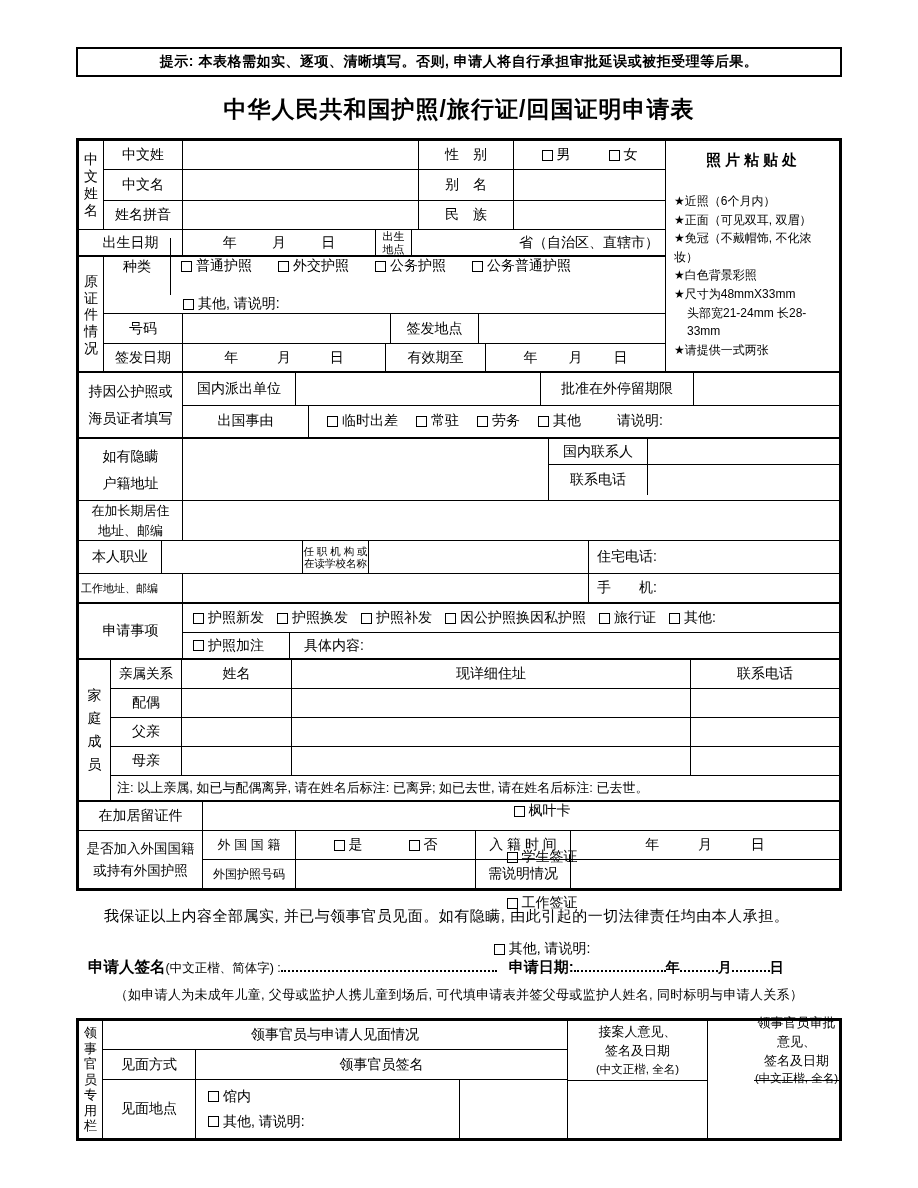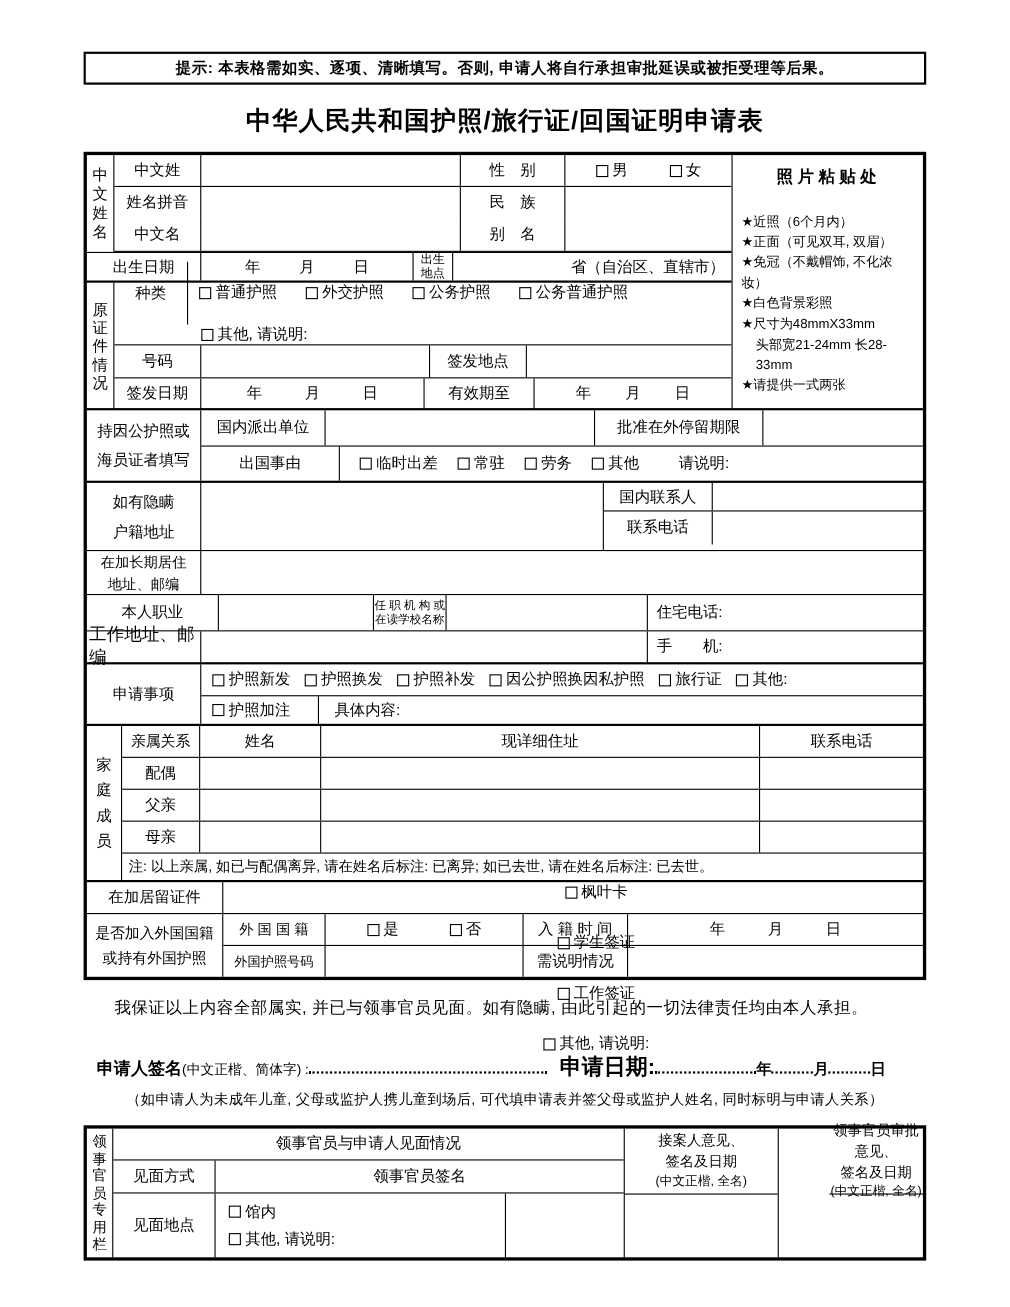--- a/index.html
+++ b/index.html
@@ -70,30 +70,30 @@
               <span class="cbi">
                   <span class="cb"></span>
                   <span>男</span>
                 </span>
               <span class="cbi">
                   <span class="cb"></span>
                   <span>女</span>
                 </span>
             </div>
           </div>
+          <div class="r bb" style="height:31px;">
+            <div class="c ctr" style="width:79px;">中文名</div>
+            <div class="c" style="width:236px;"></div>
+            <div class="c ctr" style="width:95px;">别　名</div>
+            <div class="f1"></div>
+          </div>
           <div class="r" style="height:28px;">
             <div class="c ctr" style="width:79px;">姓名拼音</div>
             <div class="c" style="width:236px;"></div>
             <div class="c ctr" style="width:95px;">民　族</div>
-            <div class="f1"></div>
-          </div>
-          <div class="r bb" style="height:31px;">
-            <div class="c ctr" style="width:79px;">中文名</div>
-            <div class="c" style="width:236px;"></div>
-            <div class="c ctr" style="width:95px;">别　名</div>
             <div class="f1"></div>
           </div>
         </div>
       </div>
 
       <div class="r bb2" style="height:29px;">
         <div class="c ctr" style="width:104px;">出生日期</div>
         <div class="c ymd f1" style="max-width:193px;min-width:193px;">
           <span>年</span>
             <span>月</span>
@@ -240,34 +240,34 @@
 
   <div class="r bb" style="height:40px;">
     <div class="c ctr col" style="width:104px;font-size:13px;line-height:1.5;">
       <div>在加长期居住</div>
         <div>地址、邮编</div>
     </div>
     <div class="f1"></div>
   </div>
 
   <div class="r bb" style="height:33px;">
-    <div class="c ctr" style="width:120px;">本人职业</div>
+    <div class="c ctr" style="width:83px;">本人职业</div>
     <div class="c" style="width:141px;"></div>
     <div class="c ctr col sm" style="width:66px;font-size:10.5px;justify-content:center;">
       <div>任 职 机 构 或</div>
         <div>在读学校名称</div>
     </div>
     <div class="c f1"></div>
     <div class="cl" style="width:250px;padding-left:8px;">
       <span>住宅电话:</span>
     </div>
   </div>
 
   <div class="r bb2" style="height:30px;">
-    <div class="c cl" style="width:104px;font-size:16px;padding-left:2px;">工作地址、邮编</div>
+    <div class="c cl" style="width:104px;font-size:11px;padding-left:2px;">工作地址、邮编</div>
     <div class="c f1"></div>
     <div class="cl" style="width:250px;padding-left:8px;">
       <span>手　　机:</span>
     </div>
   </div>
 
   <div class="r bb2" style="height:56px;">
     <div class="c ctr" style="width:104px;">申请事项</div>
     <div class="col f1">
       <div class="r bb cl" style="height:30px;padding-left:10px;gap:13px;">
@@ -402,21 +402,21 @@
     </div>
   </div>
 </div>
 
 <div class="decl">我保证以上内容全部属实, 并已与领事官员见面。如有隐瞒, 由此引起的一切法律责任均由本人承担。</div>
 
 <div class="sigrow">
   <span class="b" style="font-size:15.5px;">申请人签名</span>
   <span style="font-size:12.5px;">(中文正楷、简体字) :</span>
   <span class="blank" style="width:216px;"></span>
-  <span class="b" style="font-size:20px;margin-left:12px;">申请日期:</span>
+  <span class="b" style="font-size:15px;margin-left:12px;">申请日期:</span>
   <span class="blank" style="width:92px;"></span>
   <span class="b">年</span>
   <span class="blank" style="width:38px;"></span>
   <span class="b">月</span>
   <span class="blank" style="width:38px;"></span>
   <span class="b">日</span>
 </div>
 <div class="signote">（如申请人为未成年儿童, 父母或监护人携儿童到场后, 可代填申请表并签父母或监护人姓名, 同时标明与申请人关系）</div>
 
 <div class="tbl" style="margin-top:14px;">

